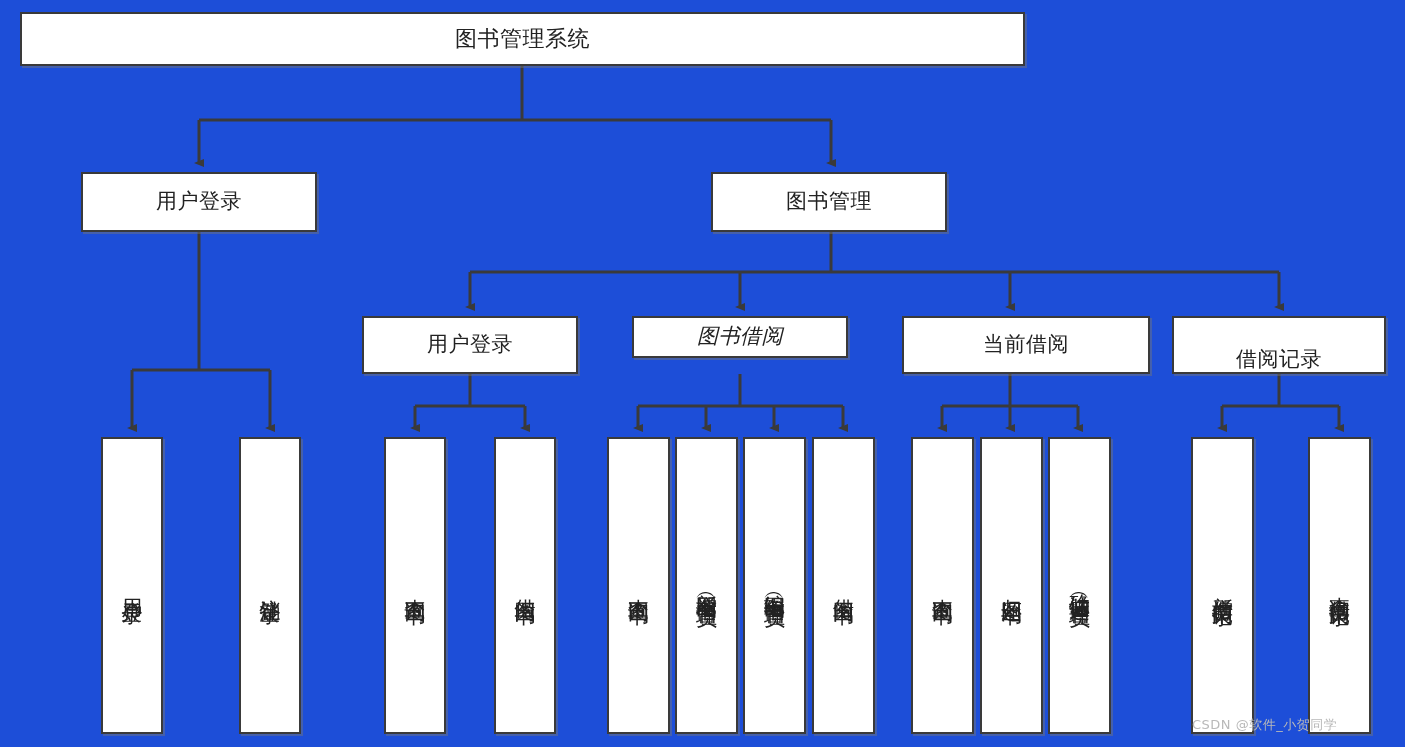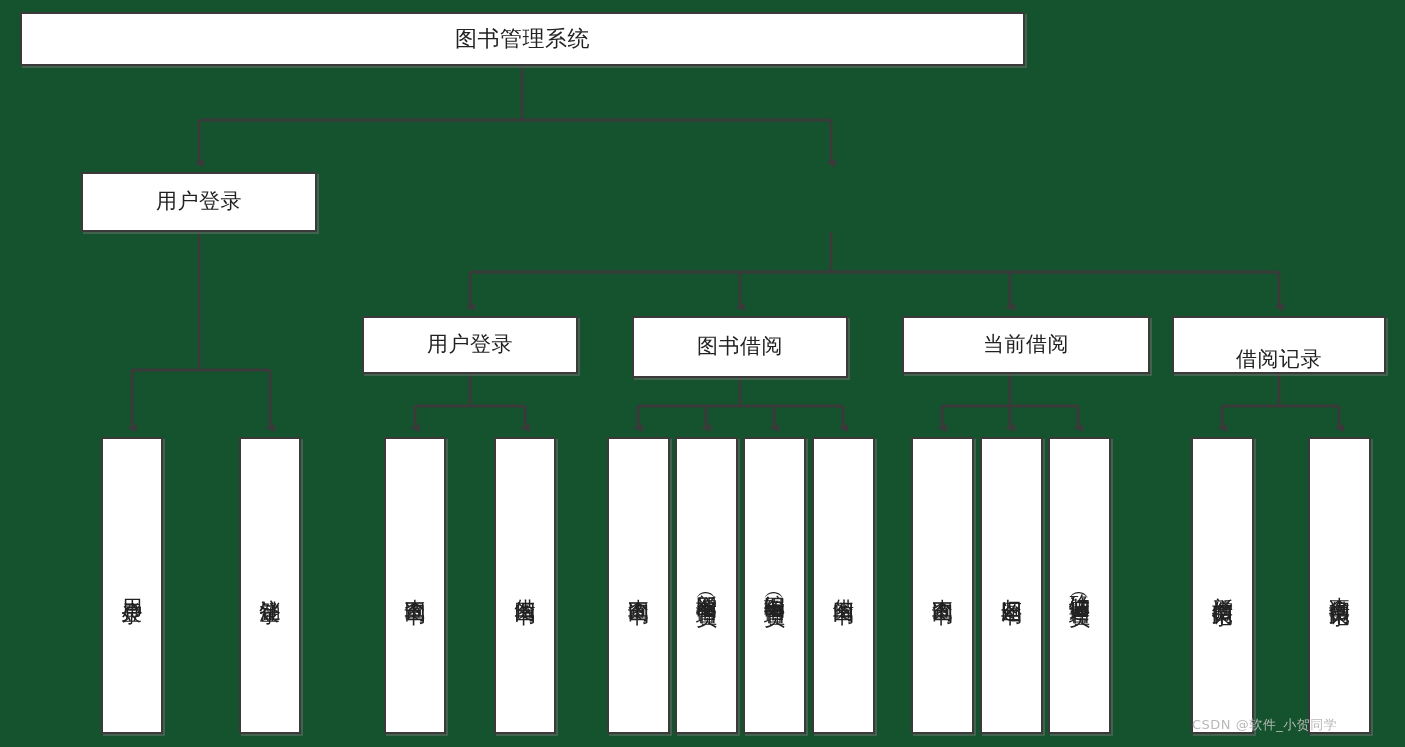--- a/index.html
+++ b/index.html
@@ -7,21 +7,21 @@
     padding: 0;
     background: #ffffff;
   }
   body {
     font-family: "DejaVu Sans", "Liberation Sans", sans-serif;
   }
   #canvas {
     position: relative;
     width: 1405px;
     height: 747px;
-    background: #14532d;
+    background: #1d4ed8;
     overflow: hidden;
   }
   #wires {
     position: absolute;
     left: 0;
     top: 0;
     width: 1405px;
     height: 747px;
     pointer-events: none;
   }
@@ -133,25 +133,28 @@
     </g>
   </svg>
 
   <div class="node h root shadowed" style="left:20px; top:12px; width:1005px; height:54px;">
     <span class="node-label">图书管理系统</span>
   </div>
 
   <div class="node h shadowed" style="left:81px; top:172px; width:236px; height:60px;">
     <span class="node-label">用户登录</span>
   </div>
+  <div class="node h shadowed" style="left:711px; top:172px; width:236px; height:60px;">
+    <span class="node-label">图书管理</span>
+  </div>
 
   <div class="node h shadowed" style="left:362px; top:316px; width:216px; height:58px;">
     <span class="node-label">用户登录</span>
   </div>
-  <div class="node h shadowed" style="left:632px; top:316px; width:216px; height:62px;">
+  <div class="node h shadowed" style="left:632px; top:316px; width:216px; height:42px;font-style:italic;">
     <span class="node-label">图书借阅</span>
   </div>
   <div class="node h shadowed" style="left:902px; top:316px; width:248px; height:58px;">
     <span class="node-label">当前借阅</span>
   </div>
   <div class="node h shadowed" style="left:1172px; top:316px; width:214px; height:58px;align-items:flex-end;">
     <span class="node-label">借阅记录</span>
   </div>
 
   <div class="node v shadowed" style="left:101px; top:437px; width:62px; height:297px;">

